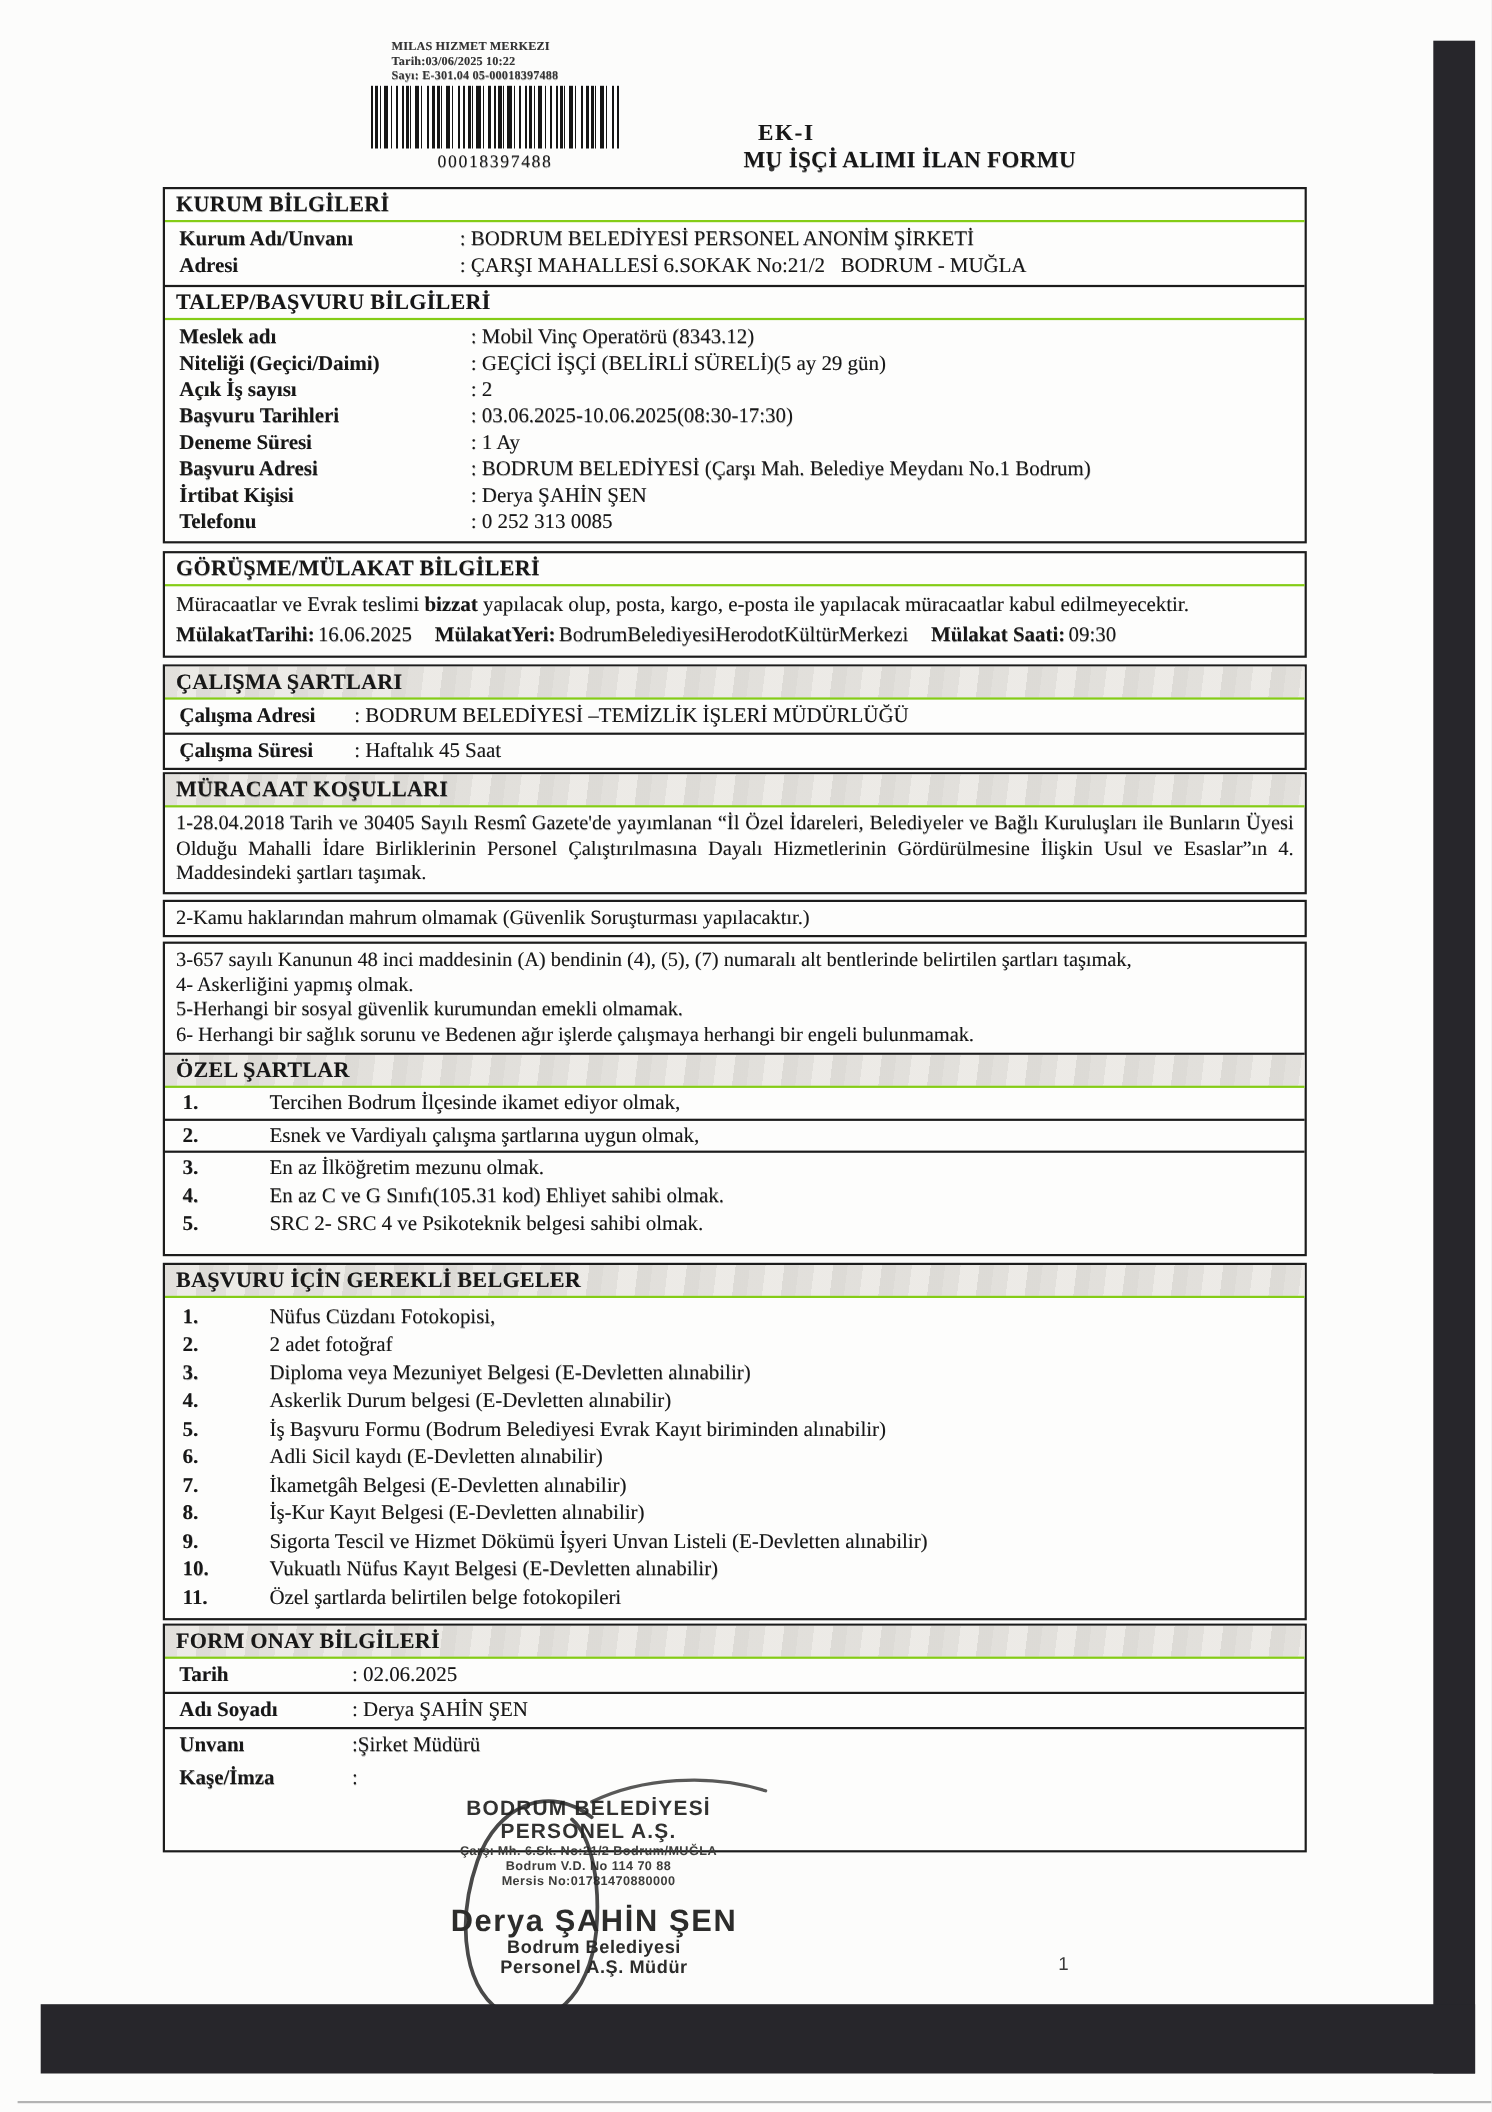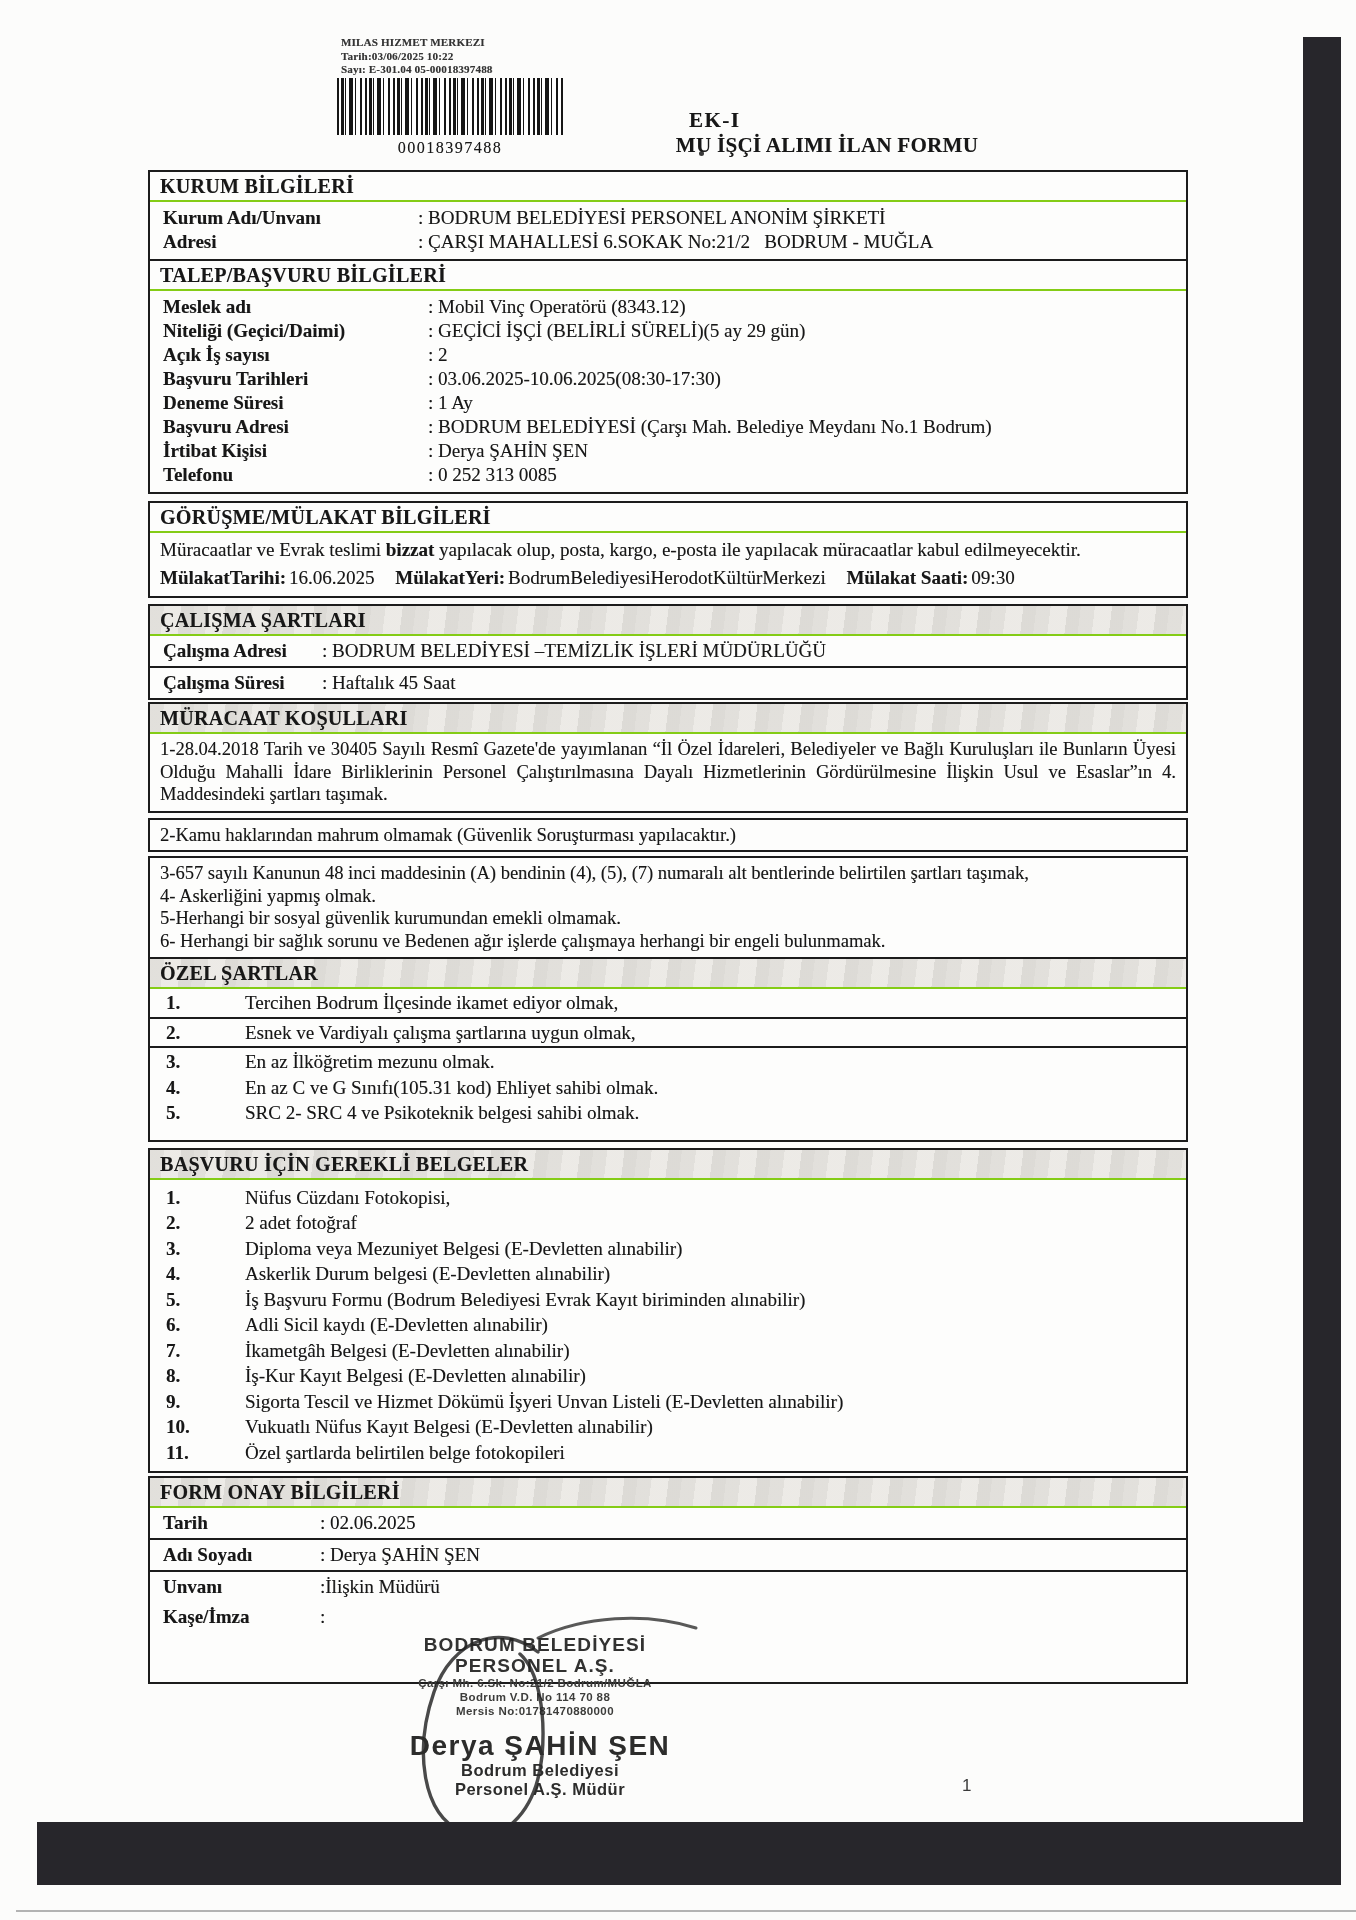--- a/index.html
+++ b/index.html
@@ -3,21 +3,21 @@
 <meta charset="utf-8">
 <style>
   * { margin:0; padding:0; box-sizing:border-box; }
   html,body { background:#e8e8e8; }
   .page {
     position:relative; width:1356px; height:1920px; background:#fcfcfb;
     overflow:hidden; font-family:"Liberation Serif","DejaVu Serif",serif;
     color:#171717; text-shadow:0.3px 0.3px 0.45px rgba(25,25,25,0.38);
   }
   
-  .scan-header { position:absolute; left:341px; top:36px; font-size:11px; line-height:13.5px;
+  .scan-header { position:absolute; left:356px; top:36px; font-size:11px; line-height:13.5px;
     font-weight:bold; letter-spacing:0.2px; color:#343434; filter:blur(0.2px); }
   .barcode { position:absolute; left:337px; top:78px; width:226px; height:57px;
     background:repeating-linear-gradient(90deg,
       #161616 0 2px,#fff 2px 4px,#161616 4px 7px,#fff 7px 8px,#161616 8px 9px,
       #fff 9px 12px,#161616 12px 16px,#fff 16px 18px,#161616 18px 19px,
       #fff 19px 23px,#161616 23px 25px,#fff 25px 28px); }
   .barcode-num { position:absolute; left:337px; top:139px; width:226px; text-align:center;
     font-size:16px; letter-spacing:1.5px; }
   .dot-artifact { position:absolute; left:699px; top:151px; width:5px; height:5px;
     background:#3a3a3a; border-radius:50%; }
@@ -270,21 +270,21 @@
       <div class="kv narrow rowpad bordered">
         <span class="lbl">Tarih</span>
         <span class="val">: 02.06.2025</span>
       </div>
       <div class="kv narrow rowpad bordered">
         <span class="lbl">Adı Soyadı</span>
         <span class="val">: Derya ŞAHİN ŞEN</span>
       </div>
       <div class="kv narrow rowpad">
         <span class="lbl">Unvanı</span>
-        <span class="val">:İlişkin Müdürü</span>
+        <span class="val">:Şirket Müdürü</span>
       </div>
       <div class="kv narrow rowpad">
         <span class="lbl">Kaşe/İmza</span>
         <span class="val">:</span>
       </div>
       <div class="stamp-zone">
         <div class="stamp">
           <div class="s-big">BODRUM BELEDİYESİ</div>
           <div class="s-big">PERSONEL A.Ş.</div>
           <div class="s-small">Çarşı Mh. 6.Sk. No:21/2 Bodrum/MUĞLA</div>

